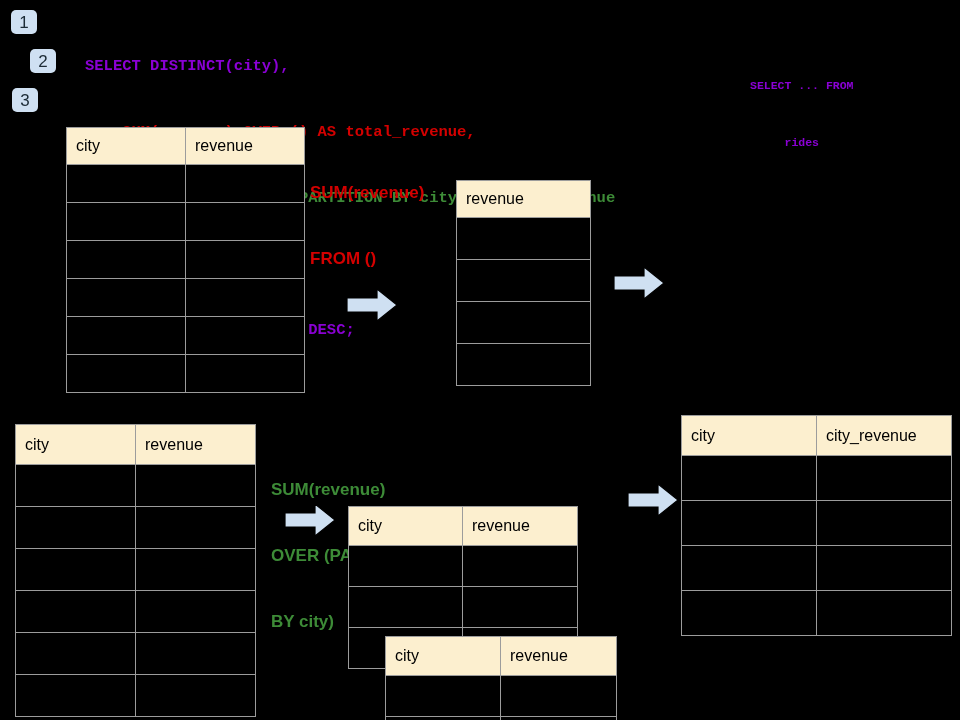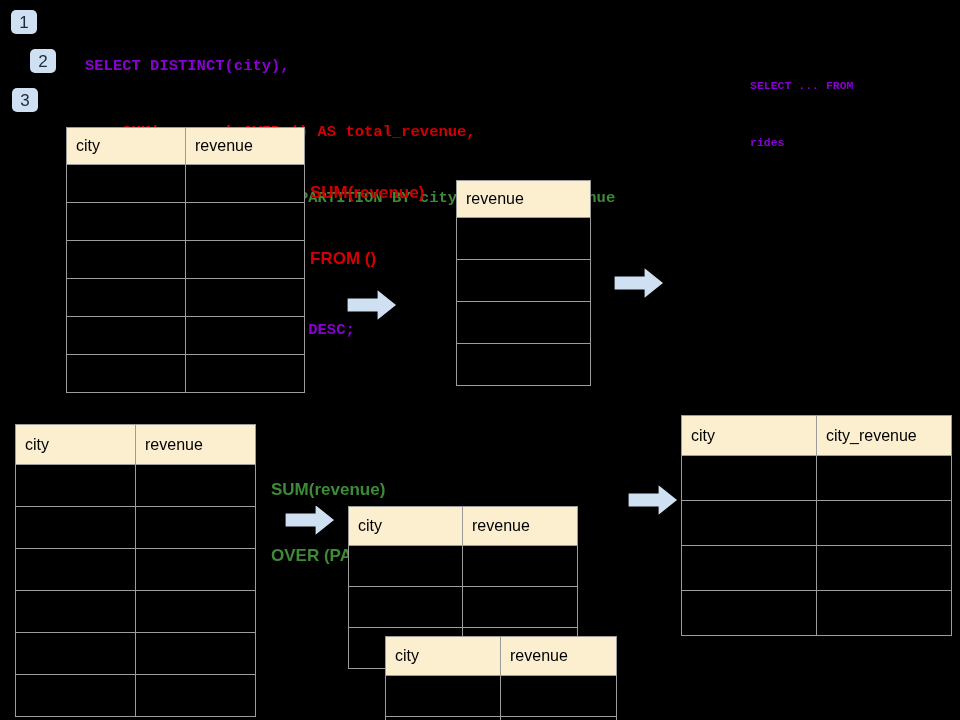--- a/index.html
+++ b/index.html
@@ -107,21 +107,21 @@
   <div class="badge" style="left:12px;  top:88px;">3</div>
 
   <div class="sql" style="left:85px; top:11px;">
     <div class="sql-line c-purple">SELECT DISTINCT(city),</div>
     <div class="sql-line c-red">    SUM(revenue) OVER () AS total_revenue,</div>
     <div class="sql-line c-green">    SUM(revenue) OVER (PARTITION BY city) as city_revenue</div>
     <div class="sql-line c-purple">  FROM rides</div>
     <div class="sql-line c-purple">  ORDER by city_revenue DESC;</div>
   </div>
 
-  <div class="side-note" style="left:750px; top:38px;">
+  <div class="side-note" style="left:750px; top:38px;text-align:center;">
     <div>SELECT ... FROM</div>
     <div>rides</div>
   </div>
 
   <table class="tbl" style="left:66px; top:127px; width:238px;">
     <colgroup>
         <col style="width:119px">
         <col style="width:119px">
       </colgroup>
     <thead>
@@ -231,20 +231,21 @@
       <tr>
           <td style="height:41px;"></td>
           <td></td>
         </tr>
     </tbody>
   </table>
 
   <div class="annot green" style="left:271px; top:435px;">
     <div>SUM(revenue)</div>
     <div>OVER (PARTITION</div>
+    <div>BY city)</div>
   </div>
 
   <svg class="arrow" style="left:284px; top:503px;" width="52" height="34" viewBox="0 0 52 34">
     <polygon points="1,10 31,10 31,1 51,17 31,33 31,24 1,24" fill="#cfe0f2" stroke="#000000" stroke-width="1.2"></polygon>
   </svg>
 
   <table class="tbl" style="left:348px; top:506px; width:229px;">
     <colgroup>
         <col style="width:114px">
         <col style="width:115px">

